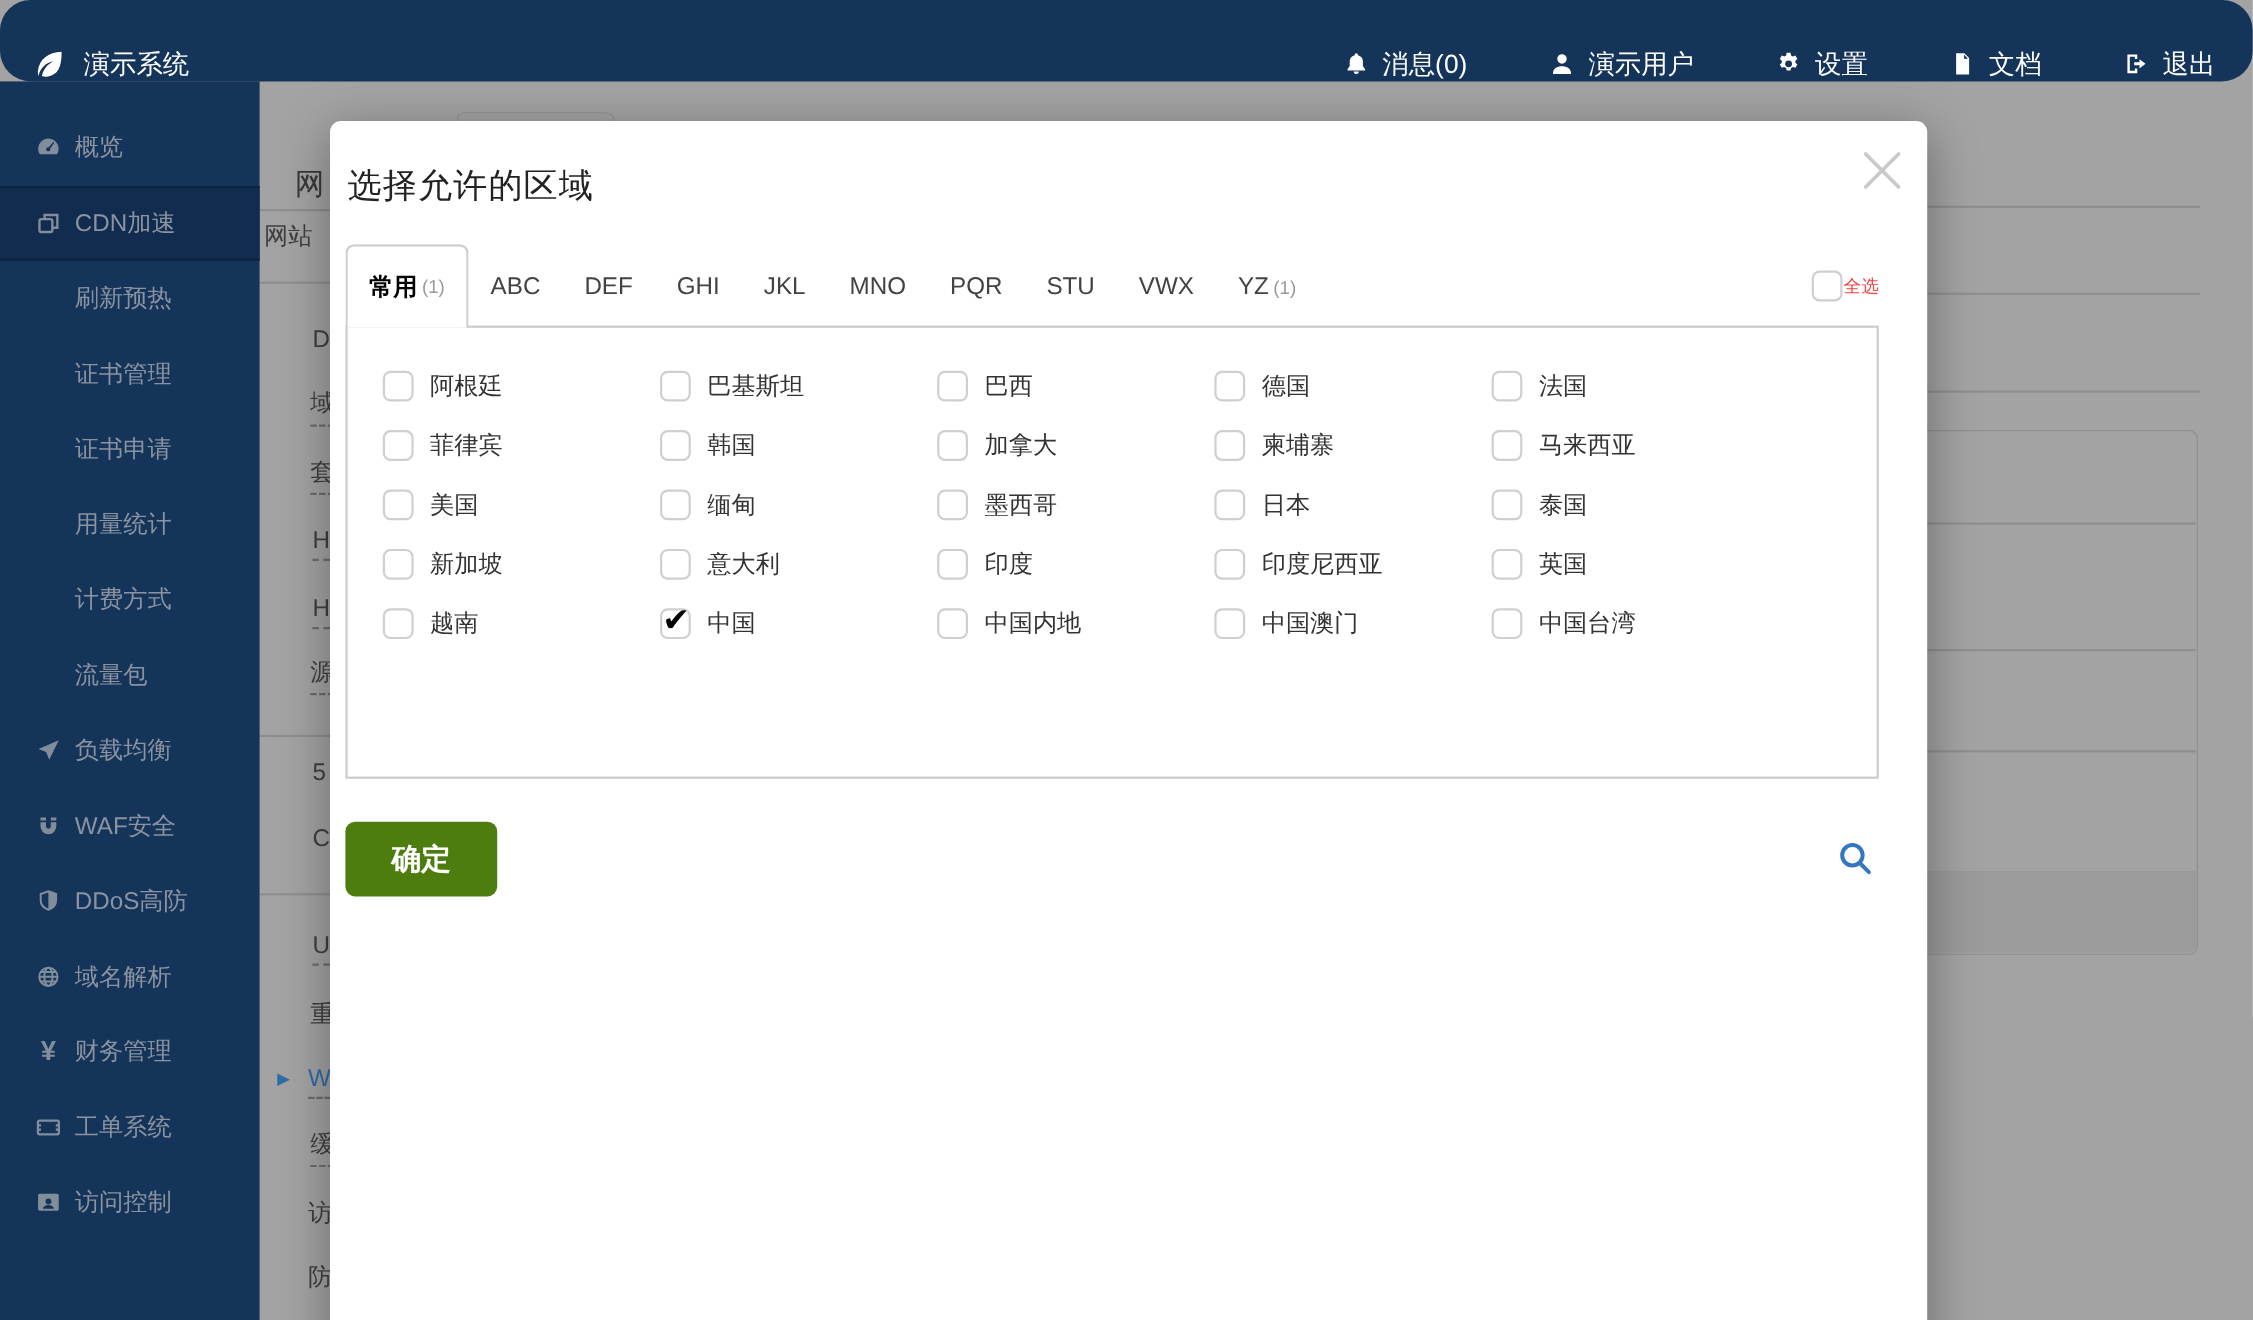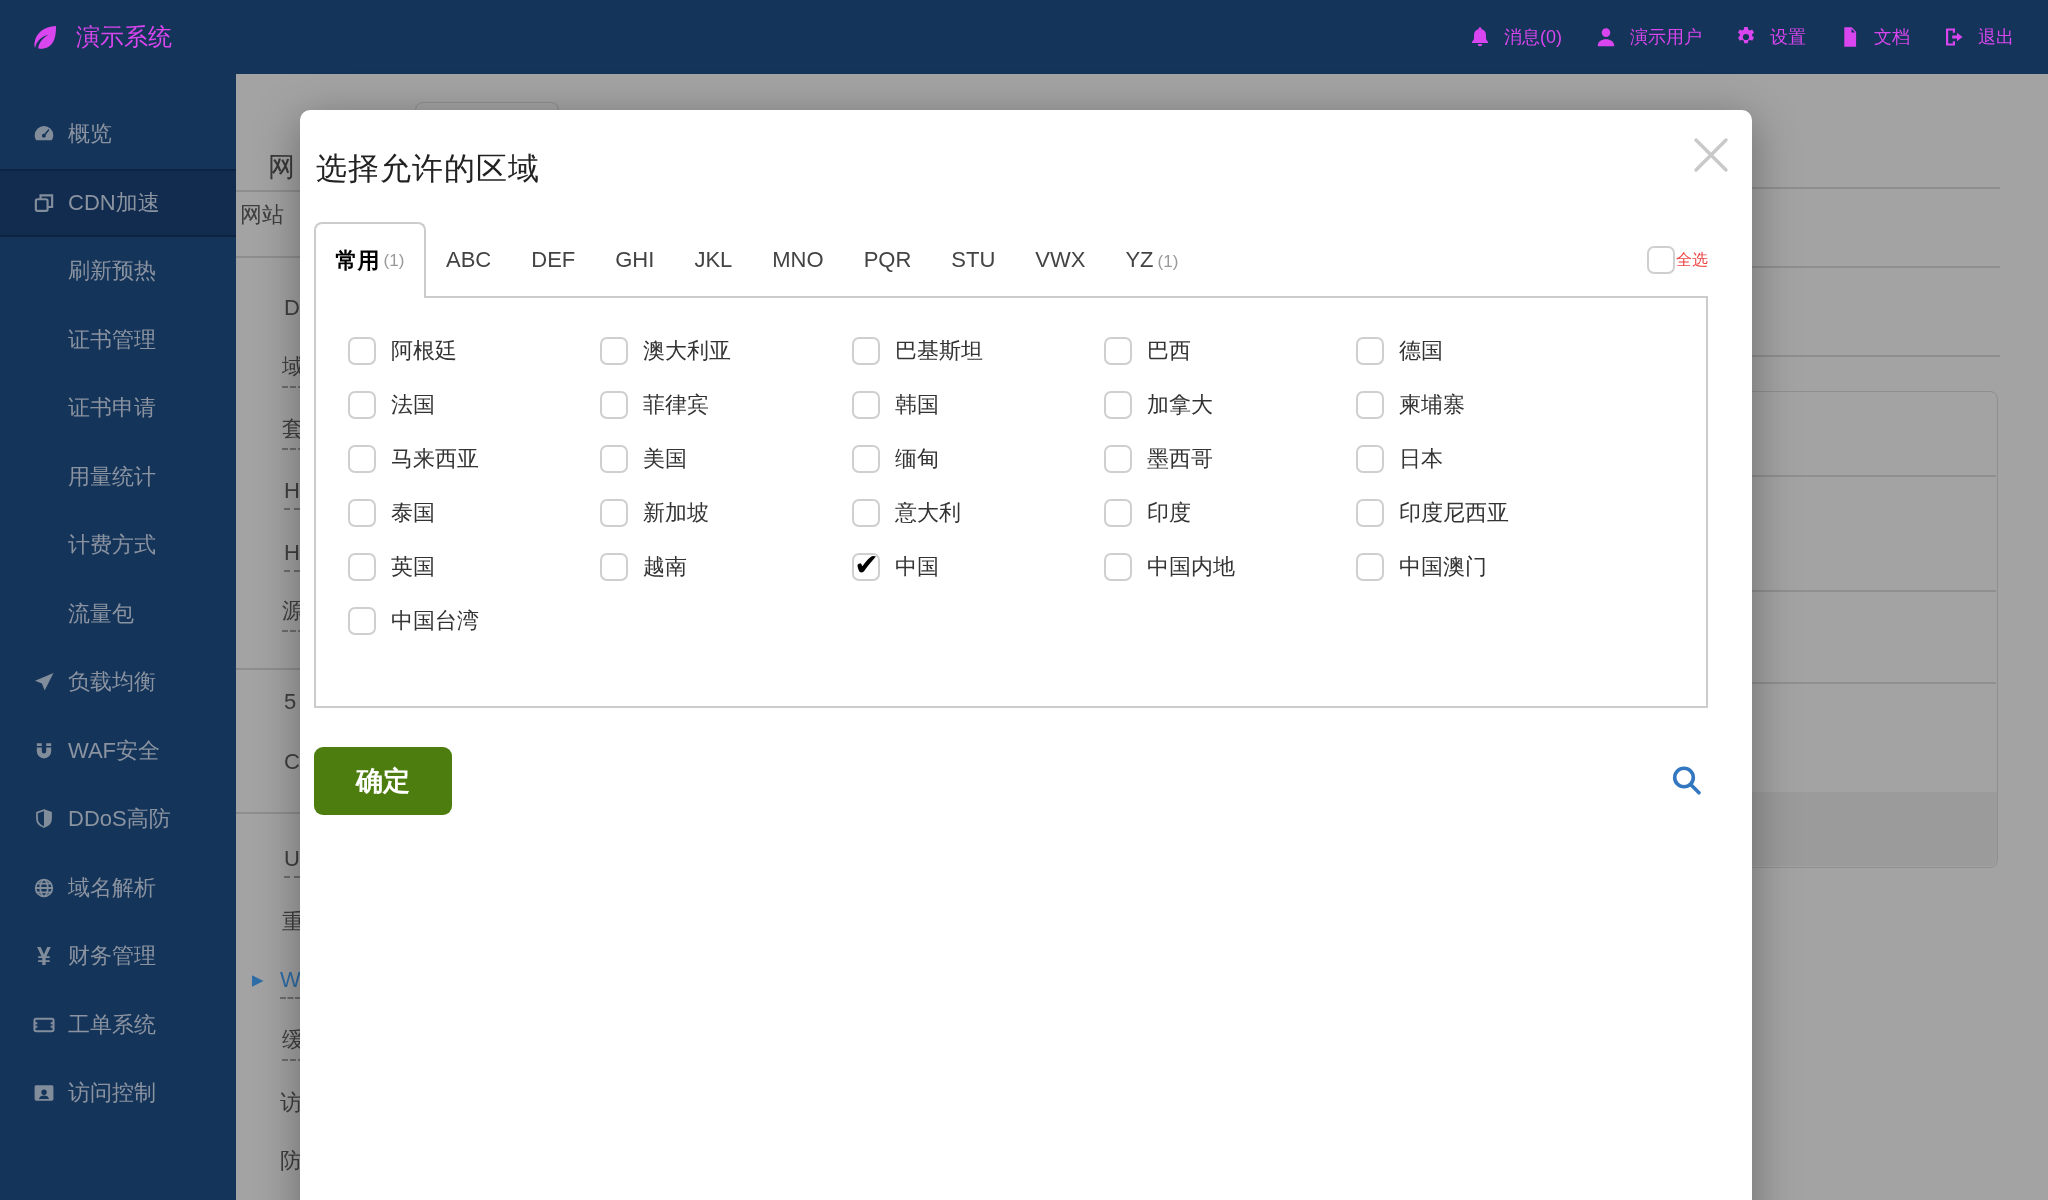--- a/index.html
+++ b/index.html
@@ -6,25 +6,25 @@
   html,body{margin:0;padding:0;}
   body{
     width:2048px;height:1200px;overflow:hidden;position:relative;
     background:#a3a3a3;
     font-family:"Liberation Sans","DejaVu Sans",sans-serif;
     -webkit-font-smoothing:antialiased;
   }
   
   .topbar{
     position:absolute;left:0;top:0;width:2048px;height:74px;
-    background:#143459;display:flex;align-items:center;z-index:5;color:#d946ef;
+    background:#143459;display:flex;align-items:flex-end;z-index:5;color:#ffffff;border-radius:28px;
   }
   .brand{display:flex;align-items:center;gap:16px;margin-left:30px;font-size:24px;cursor:pointer;}
   .brand .icon{display:flex;}
-  .topnav{margin-left:auto;display:flex;gap:32px;margin-right:34px;font-size:18px;}
+  .topnav{margin-left:auto;display:flex;gap:74px;margin-right:34px;font-size:24px;}
   .topnav-item{display:flex;align-items:center;gap:12px;cursor:pointer;white-space:nowrap;}
   .icon svg{display:block;}
   
   .sidebar{
     position:absolute;left:0;top:74px;width:236px;bottom:0;
     background:#143459;z-index:5;
   }
   .side-list{position:absolute;left:0;right:0;top:26px;}
   .side-item{height:68.5px;display:flex;align-items:center;position:relative;
     color:#8b93a1;font-size:22px;cursor:pointer;}
@@ -310,24 +310,20 @@
   </div>
 
   <div class="region-box">
     <div class="region-grid" id="region-grid">
         <div class="region">
           <span class="checkbox"></span>
           <span>阿根廷</span>
         </div>
         <div class="region">
           <span class="checkbox"></span>
-          <span>澳大利亚</span>
-        </div>
-        <div class="region">
-          <span class="checkbox"></span>
           <span>巴基斯坦</span>
         </div>
         <div class="region">
           <span class="checkbox"></span>
           <span>巴西</span>
         </div>
         <div class="region">
           <span class="checkbox"></span>
           <span>德国</span>
         </div>

